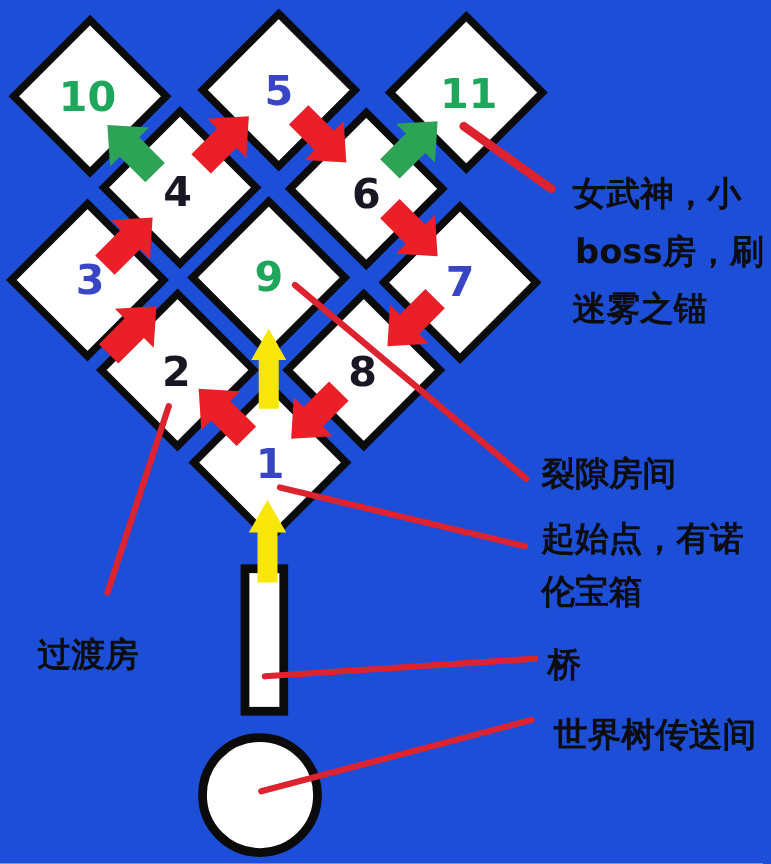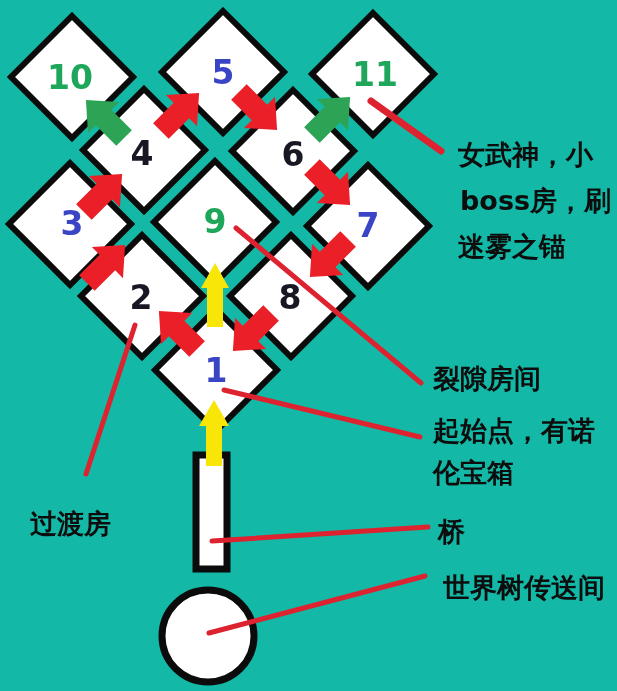--- a/index.html
+++ b/index.html
@@ -1,20 +1,20 @@
 <!DOCTYPE html>
 <html><head>
 <meta charset="utf-8">
 <style>
   html, body { margin: 0; padding: 0; background: #ffffff; }
   .canvas {
     position: relative;
     width: 617px;
     height: 691px;
-    background: #14b8a6;
+    background: #1d4ed8;
     font-family: "DejaVu Sans", "Liberation Sans", sans-serif;
     overflow: hidden;
   }
   svg { display: block; }
   .diamond { fill: #ffffff; stroke: #0b0b0b; stroke-width: 6; stroke-linejoin: miter; }
   .shape   { fill: #ffffff; stroke: #0b0b0b; stroke-width: 7; }
   .room-num {
     font-family: "DejaVu Sans", "Liberation Sans", sans-serif;
     font-weight: bold; font-size: 33px; text-anchor: middle;
   }

